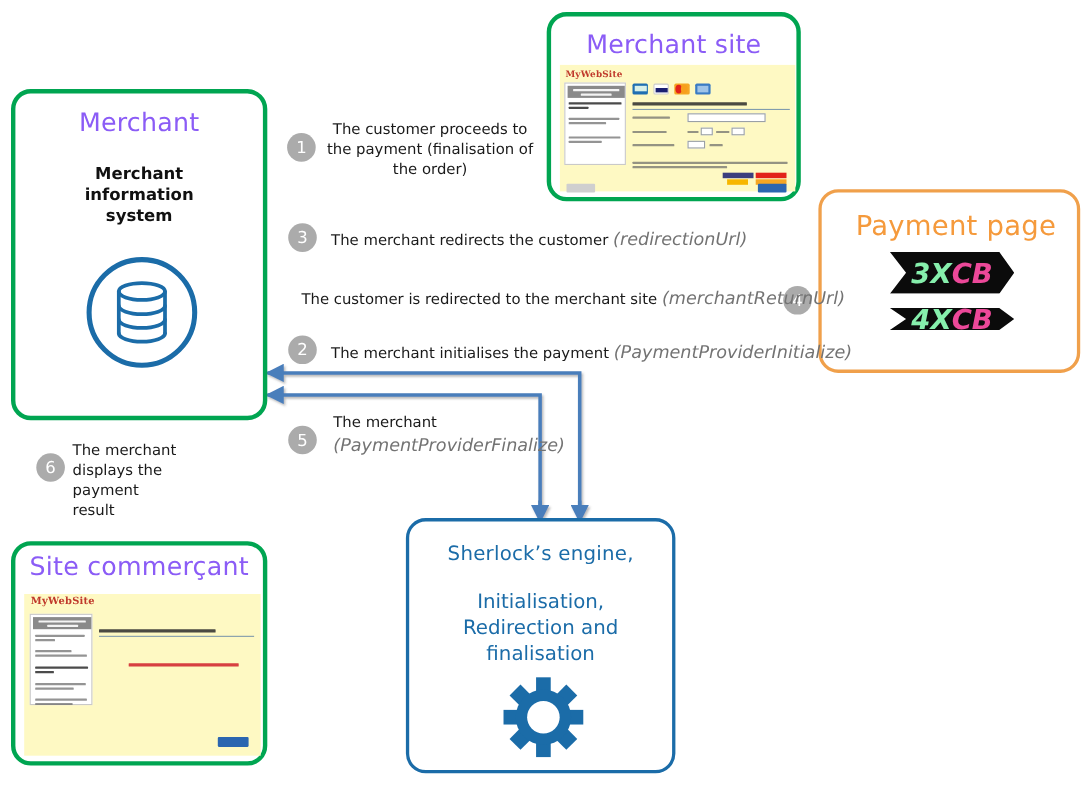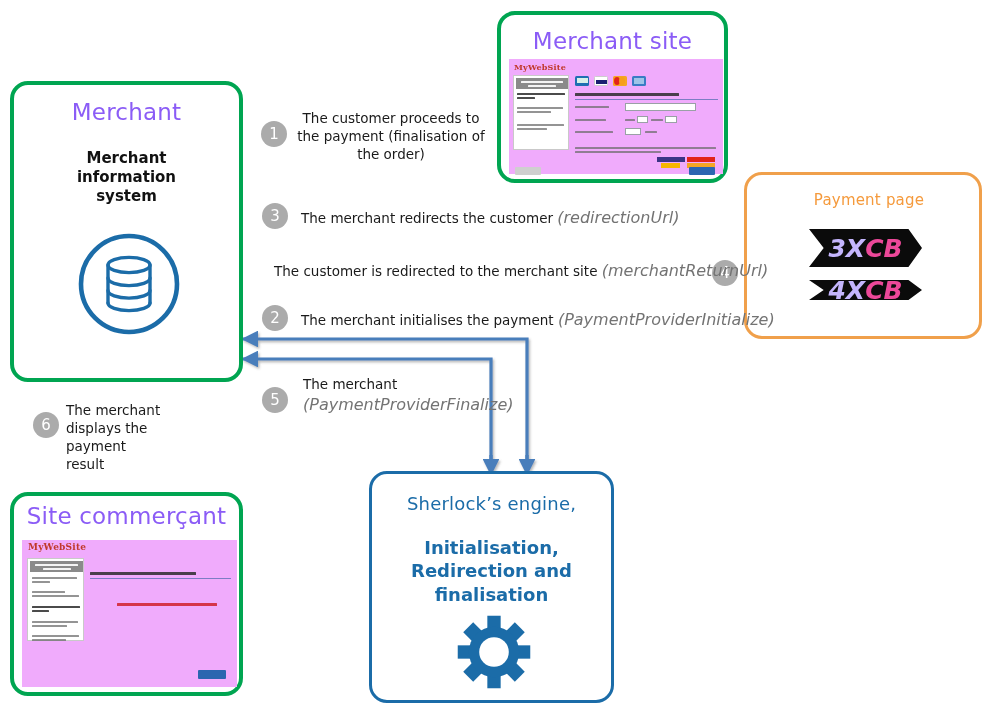--- a/index.html
+++ b/index.html
@@ -13,21 +13,21 @@
   
   .box{position:absolute;box-sizing:border-box;background:#fff;}
   .box.green{border:4px solid #00A551;border-radius:18px;}
   .box.orange{border:3px solid #F0A04B;border-radius:18px;}
   .box.blue{border:3px solid #1B6CA8;border-radius:18px;}
 
   .box-title{
     text-align:center;font-weight:400;letter-spacing:.2px;
   }
   .title-green{color:#8b5cf6;font-size:23px;}
-  .title-orange{color:#F59A3C;font-size:15px;padding-left:12px;}
+  .title-orange{color:#F59A3C;font-size:25px;padding-left:12px;}
   .title-blue{color:#1B6CA8;font-size:18px;}
 
   .mis-label{
     text-align:center;font-weight:bold;font-size:15px;color:#111;
     line-height:1.25;
   }
   .engine-sub{
     text-align:center;color:#1B6CA8;font-size:18px;line-height:1.3;
   }
 
@@ -39,21 +39,21 @@
     font-family:"DejaVu Sans","Liberation Sans",sans-serif;
   }
 
   
   .flow-label{
     position:absolute;color:#1a1a1a;font-size:13.5px;line-height:1.33;
   }
   .flow-label .code{font-size:16px;color:#737373;font-style:italic;}
 
   
-  .shot{position:absolute;background:#f0abfc;overflow:hidden;}
+  .shot{position:absolute;background:#fef9c3;overflow:hidden;}
   .shot .logo{
     color:#C0392B;font-family:"DejaVu Serif","Liberation Serif",serif;
     font-weight:bold;letter-spacing:.2px;
   }
   .shot .sidebar{
     background:#fff;border:1px solid #c9c9c9;box-sizing:border-box;
   }
   .shot .side-head{
     background:#8a8a8a;color:#fff;text-align:center;
   }
@@ -73,21 +73,21 @@
     position:absolute;background:#0b0b0b;
     display:flex;align-items:center;justify-content:center;
     -webkit-clip-path:polygon(0 0, 100% 0, 100% 50%, 100% 100%, 0 100%, 14% 50%);
     clip-path:polygon(0 0, 88% 0, 100% 50%, 88% 100%, 0 100%, 13% 50%);
   }
   .ribbon span{
     font-family:"DejaVu Sans","Liberation Sans",sans-serif;
     font-size:25px;font-style:italic;font-weight:bold;letter-spacing:0px;
     white-space:nowrap;
   }
-  .ribbon .num{color:#c4b5fd;}
+  .ribbon .num{color:#86efac;}
   .ribbon .cb{color:#ec4899;font-weight:600;}
 
   svg{display:block;}
 </style>
 </head>
 <body>
 
 <svg class="abs" width="993" height="714" style="left:0;top:0;pointer-events:none;">
   <defs>
     <marker id="ahGreen" viewBox="0 0 10 10" refX="9" refY="5" markerWidth="5.2" markerHeight="5.2" orient="auto-start-reverse">
@@ -237,21 +237,21 @@
   </div>
 
   <div class="ribbon" style="left:62px;top:105px;width:113px;height:20px;">
     <span><span class="num">4X</span><span class="cb">CB</span></span>
   </div>
 </div>
 
 <div class="box blue" style="left:369px;top:471px;width:245px;height:232px;">
   <div class="box-title title-blue" style="margin-top:19px;">Sherlock’s engine,</div>
 
-  <div class="engine-sub" style="margin-top:22px;font-weight:bold;">
+  <div class="engine-sub" style="margin-top:22px;">
     <div>Initialisation,</div>
     <div>Redirection and</div>
     <div>finalisation</div>
   </div>
 
   <svg style="position:absolute;left:85px;top:141px;" width="74" height="74" viewBox="0 0 100 100">
     <g fill="#1B6CA8">
       <rect x="41" y="1" width="18" height="20"></rect>
       <rect x="41" y="79" width="18" height="20"></rect>
       <rect x="1" y="41" width="20" height="18"></rect>

